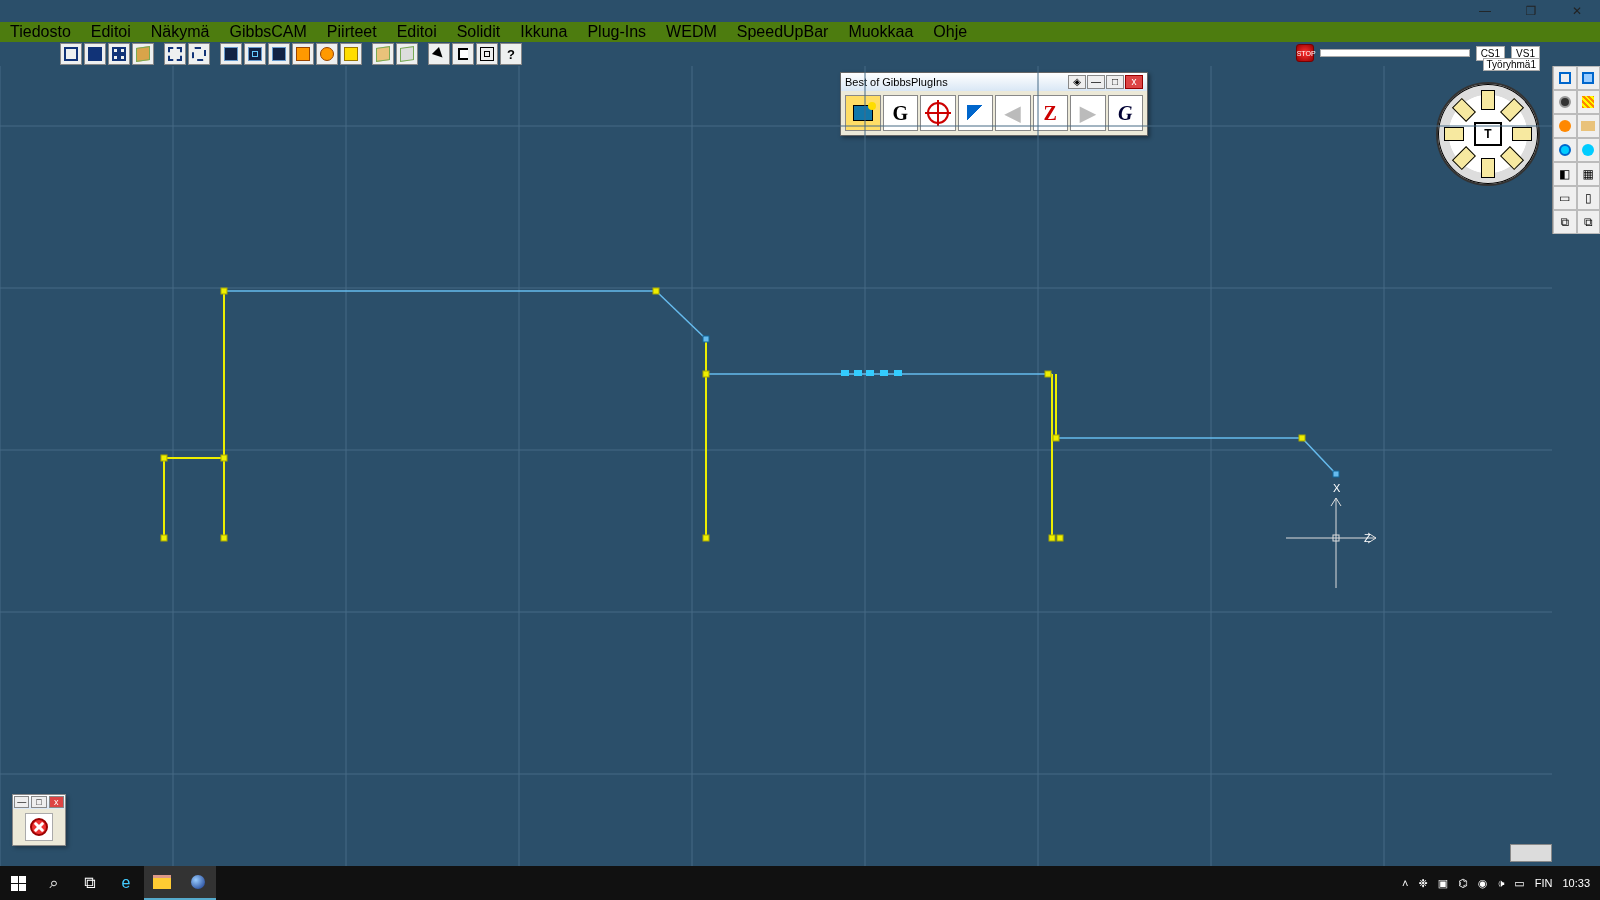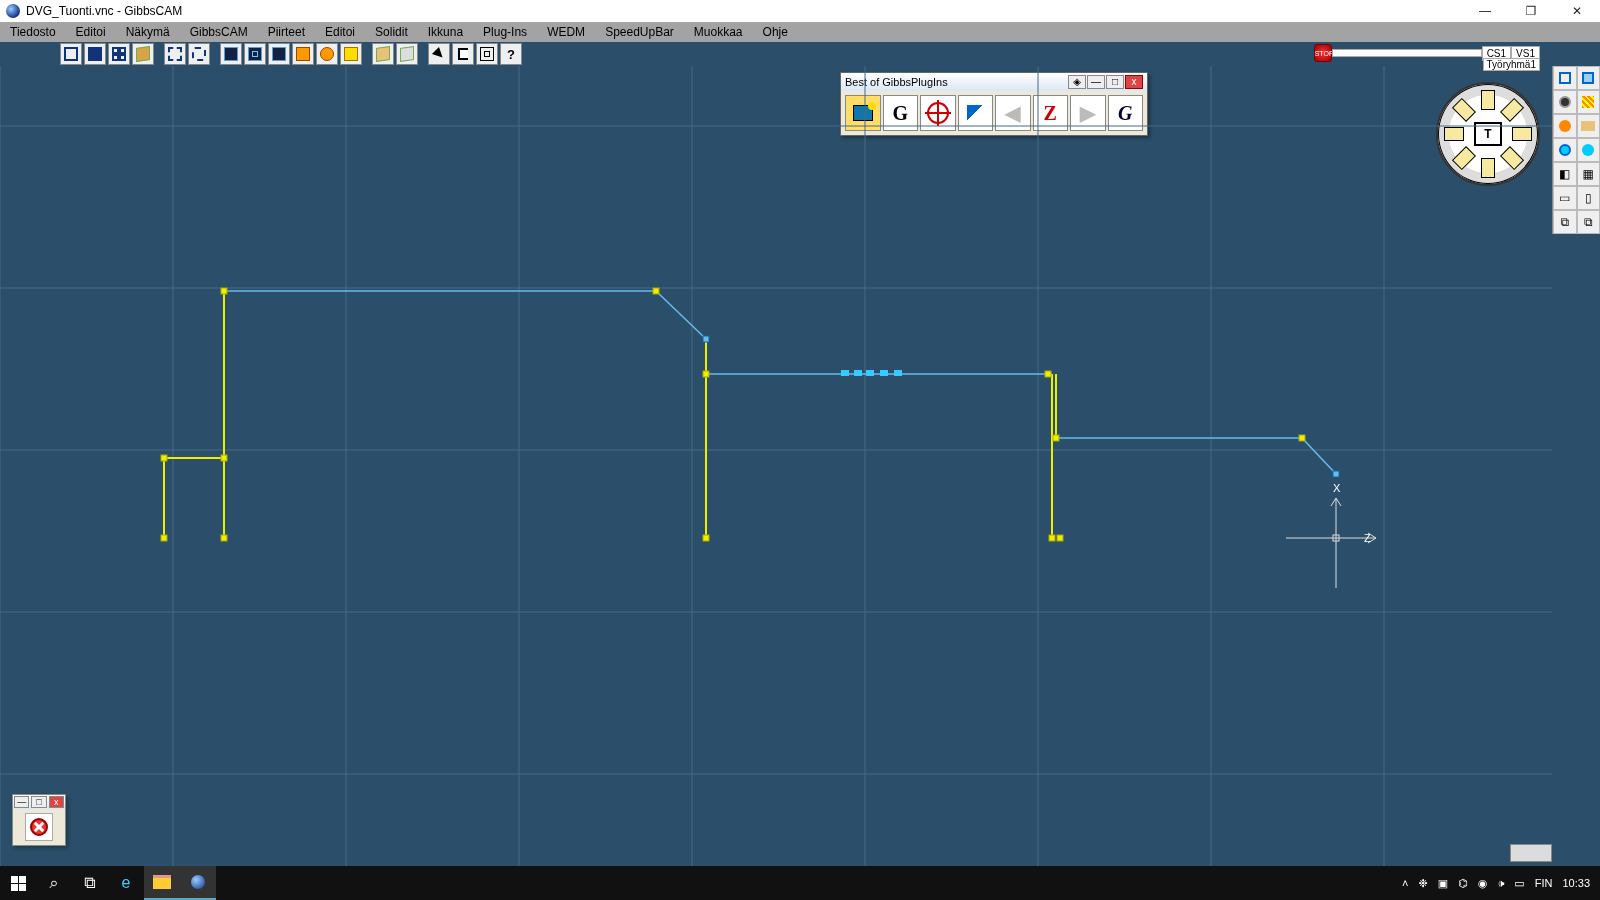--- a/index.html
+++ b/index.html
@@ -6,21 +6,21 @@
   html,body{width:1600px;height:900px;overflow:hidden;background:#000;}
   .screen{position:relative;width:1600px;height:900px;background:#2b4f6a;}
 
   
   .titlebar{position:absolute;top:0;left:0;right:0;height:22px;background:#fff;display:flex;align-items:center;padding:0 6px;font-size:12px;color:#000;}
   .titlebar .app-icon{width:14px;height:14px;border-radius:50%;background:radial-gradient(circle at 35% 35%,#9cf,#138 70%);margin-right:6px;}
   .win-btns{position:absolute;top:0;right:0;height:22px;display:flex;}
   .win-btns div{width:46px;height:22px;display:flex;align-items:center;justify-content:center;font-size:12px;color:#222;}
 
   
-  .menubar{position:absolute;top:22px;left:0;right:0;height:20px;background:#a3a3a3;display:flex;align-items:center;font-size:12px;color:#000;}
+  .menubar{position:absolute;top:22px;left:0;right:0;height:20px;background:#4d7c0f;display:flex;align-items:center;font-size:16px;color:#000;}
   .menubar span{padding:2px 10px;cursor:default;}
 
   
   .toolbar{position:absolute;top:42px;left:60px;height:24px;display:flex;align-items:center;gap:2px;}
   .toolbar .btn{width:22px;height:22px;background:#eef0f0;border:1px solid #888;display:flex;align-items:center;justify-content:center;}
   .toolbar .sep{width:6px;}
   .ico{width:14px;height:14px;}
   .ico-rect{border:2px solid #137;}
   .ico-fill{background:#137;}
   .ico-grid{background:
@@ -31,21 +31,21 @@
      border:2px solid #137;}
   .ico-cube{width:14px;height:14px;background:#d8a44a;border:1px solid #7a5;transform:skewY(-8deg);}
   .ico-dash{border:2px dashed #137;}
   .ico-dark{width:14px;height:14px;background:#124;border:1px solid #69c;}
   .ico-orange{width:14px;height:14px;background:#f90;border:1px solid #940;}
   .ico-yellow{width:14px;height:14px;background:#fd0;border:1px solid #970;}
   .ico-cursor{width:0;height:0;border-left:10px solid #000;border-top:5px solid transparent;border-bottom:5px solid transparent;transform:rotate(45deg);}
   .ico-flag{width:10px;height:12px;background:linear-gradient(#000 20%,#fff 20% 80%,#000 80%);border-left:2px solid #000;}
   .ico-q{font:bold 13px sans-serif;color:#000;}
 
-  .status-right{position:absolute;top:44px;right:60px;display:flex;align-items:center;font-size:10px;color:#000;}
+  .status-right{position:absolute;top:44px;right:60px;display:flex;align-items:center;gap:6px;font-size:10px;color:#000;}
   .stop-ico{width:18px;height:18px;border-radius:3px;background:radial-gradient(circle,#f33,#900);border:1px solid #700;color:#fff;font:7px/18px sans-serif;text-align:center;}
   .cs-label{background:#fff;padding:1px 4px;border:1px solid #aaa;}
 
   
   .vpalette{position:absolute;top:66px;right:0;width:48px;background:#efefef;border-left:1px solid #888;display:flex;flex-direction:column;}
   .vpalette .row{height:24px;display:flex;}
   .vpalette .cell{flex:1;border:1px solid #bbb;display:flex;align-items:center;justify-content:center;font-size:12px;}
   .vpalette .cell .dot{width:12px;height:12px;border-radius:50%;}
 
   
@@ -98,24 +98,20 @@
   .win-logo{display:grid;grid-template:7px 7px/7px 7px;gap:1px;}
   .win-logo div{background:#fff;}
 
   .scroll-stub{position:absolute;right:48px;bottom:38px;width:42px;height:18px;background:#dcdcdc;border:1px solid #888;}
 </style>
 </head>
 <body>
 
 <div class="screen">
 
-  <div class="titlebar">
-    <div class="app-icon"></div>
-    <span>DVG_Tuonti.vnc - GibbsCAM</span>
-  </div>
   <div class="win-btns">
     <div>―</div>
     <div>❐</div>
     <div class="close">✕</div>
   </div>
 
   <div class="menubar">
     <span>Tiedosto</span>
     <span>Editoi</span>
     <span>Näkymä</span>

